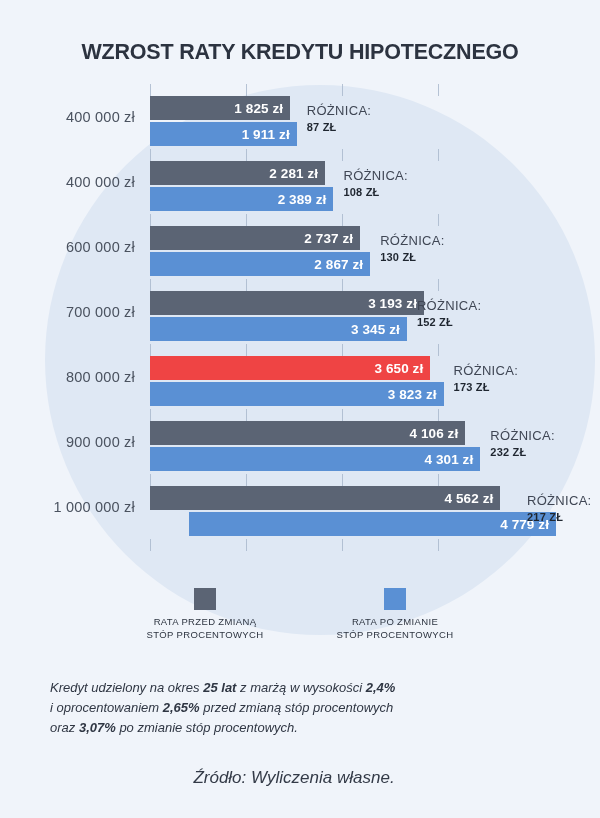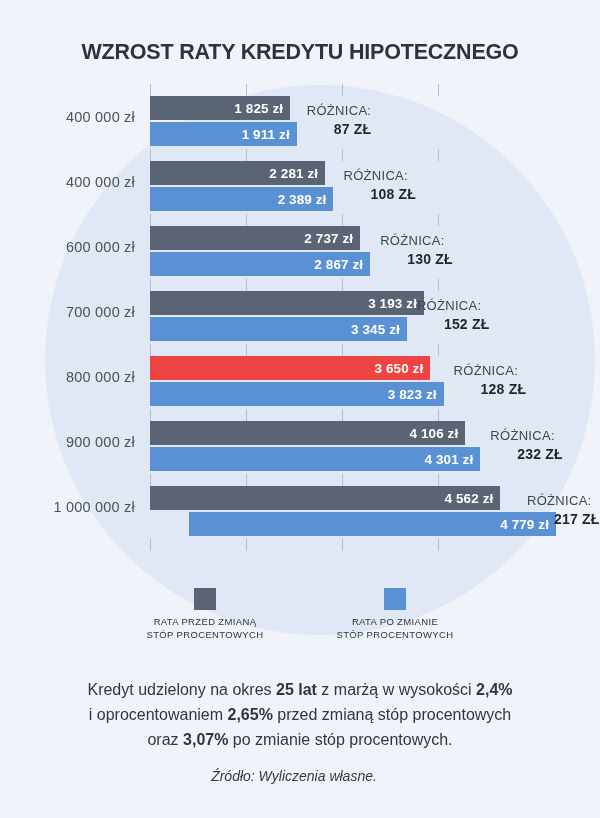--- a/index.html
+++ b/index.html
@@ -119,25 +119,24 @@
     top: 6px;
     white-space: nowrap;
     line-height: 1.35;
   }
   .diff-title {
     font-size: 13px;
     color: #3f4654;
     letter-spacing: 0.3px;
   }
   .diff-value {
-    font-size: 14px;
+    font-size: 11px;
     font-weight: bold;
     color: #1f2630;
     letter-spacing: 0.2px;
-    margin-left: 27px;
   }
 
   
   #legend {
     position: absolute;
     top: 588px;
     left: 0;
     width: 600px;
     height: 60px;
   }
@@ -161,35 +160,36 @@
   #legend-after  { left: 295px; }
   #legend-before .legend-swatch { background: #5b6474; }
   #legend-after  .legend-swatch { background: #5a90d4; }
 
   
   #footnote {
     position: absolute;
     top: 678px;
     left: 50px;
     width: 500px;
-    text-align: center;
-    font-size: 16px;
+    text-align: left;
+    font-size: 13px;
     color: #2f3643;
     line-height: 1.55;
+    font-style: italic;
   }
   #footnote b { font-weight: bold; }
 
   #source {
     position: absolute;
     top: 768px;
     left: 0;
     width: 588px;
     text-align: center;
     font-style: italic;
-    font-size: 14px;
+    font-size: 17px;
     color: #333a47;
   }
 </style>
 </head>
 <body>
 
 <div id="bg-circle"></div>
 
 <div id="page">
 
@@ -296,21 +296,21 @@
           <div class="bars">
             <div class="bar bar-before" style="width: 280.32px; background: #ef4444;">
               <span class="bar-value">3 650 zł</span>
             </div>
             <div class="bar bar-after" style="width: 293.606px; background: rgb(90, 144, 212);">
               <span class="bar-value">3 823 zł</span>
             </div>
           </div>
           <div class="diff" style="left: 453.606px;">
             <div class="diff-title">RÓŻNICA:</div>
-            <div class="diff-value">128 ZŁ</div>
+            <div class="diff-value">173 ZŁ</div>
           </div>
         </div>
         <div class="group" style="top: 329px;">
           <div class="cat-label">900 000 zł</div>
           <div class="bars">
             <div class="bar bar-before" style="width: 315.341px; background: rgb(91, 100, 116);">
               <span class="bar-value">4 106 zł</span>
             </div>
             <div class="bar bar-after" style="width: 330.317px; background: rgb(90, 144, 212);">
               <span class="bar-value">4 301 zł</span>

